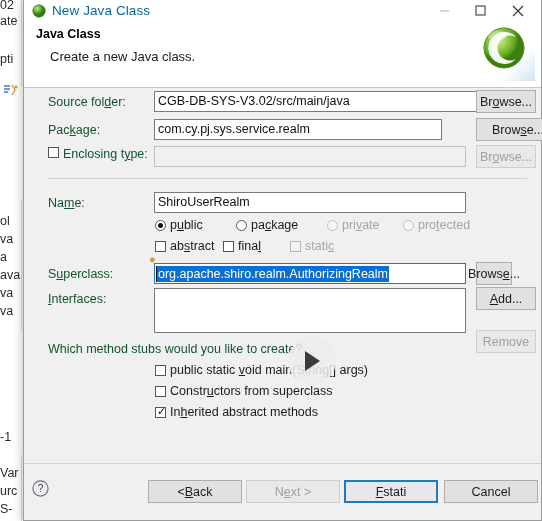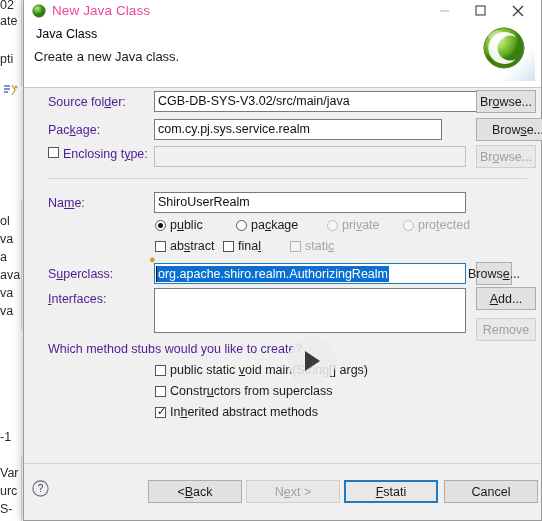--- a/index.html
+++ b/index.html
@@ -36,56 +36,56 @@
     box-shadow:-3px 0 7px rgba(0,0,0,.17);
   }
   
   #titlebar{
     position:absolute;left:0;top:0;right:0;height:21px;
     background:#ffffff;
     display:flex;align-items:center;
   }
   #title-icon{margin-left:8px;width:14px;height:14px;flex:none;}
   #title-text{
-    margin-left:6px;font-size:13.5px;color:#ec4899;
+    margin-left:6px;font-size:13.5px;color:#0369a1;
     white-space:nowrap;letter-spacing:.1px;
   }
   .wbtn{
     position:absolute;top:0;width:34px;height:21px;
     display:flex;align-items:center;justify-content:center;
     color:#303030;
   }
   #btn-min{right:80px;}
   #btn-max{right:44px;}
   #btn-close{right:6px;}
   
   #header{
     position:absolute;left:0;top:21px;right:0;height:66px;
     background:#ffffff;
     border-bottom:1px solid #c8c8c8;
     overflow:hidden;
   }
   #header-title{
     position:absolute;left:12px;top:6px;
-    font-size:12.5px;font-weight:normal;color:#000;
+    font-size:12.5px;font-weight:bold;color:#000;
   }
   #header-desc{
-    position:absolute;left:10px;top:28px;
+    position:absolute;left:26px;top:28px;
     font-size:13px;color:#1a1a1a;
   }
   #header-logo{
     position:absolute;right:6px;top:-2px;width:62px;height:62px;
   }
   
   #content{
     position:absolute;left:0;top:88px;right:0;bottom:0;
     background:#f0f0f0;
   }
   .lbl{
-    position:absolute;left:24px;font-size:12.5px;color:#4c1d95;
+    position:absolute;left:24px;font-size:12.5px;color:#14532d;
     line-height:22px;white-space:nowrap;
   }
   u{text-decoration:underline;}
   .field{
     position:absolute;left:130px;height:21px;
     background:#ffffff;border:1px solid #7a7a7a;
     box-sizing:border-box;
     font-size:12.5px;color:#101010;line-height:19px;
     padding:0 3px;white-space:nowrap;overflow:hidden;
   }
@@ -346,21 +346,21 @@
 
     <div class="lbl" style="top:200px">
       <span></span><u>I</u><span>nterfaces:</span>
     </div>
     <div id="if-box" style="top:200px"></div>
     <div class="btn" style="left:452px;top:199px;width:60px">
       <span></span>
         <u>A</u>
         <span>dd...</span>
     </div>
-    <div class="btn dis" style="left:452px;top:230px;width:60px;overflow:hidden">Remove</div>
+    <div class="btn dis" style="left:452px;top:242px;width:60px;overflow:hidden">Remove</div>
 
     <div class="lbl" style="top:250px">Which method stubs would you like to create?</div>
 
     <span class="cbx" style="left:131px;top:277px"></span>
     <span class="opt-lbl" style="left:146px;top:276px">
       <span>public static </span><u>v</u><span>oid main(String[] args)</span>
     </span>
 
     <span class="cbx" style="left:131px;top:298px"></span>
     <span class="opt-lbl" style="left:146px;top:297px">

